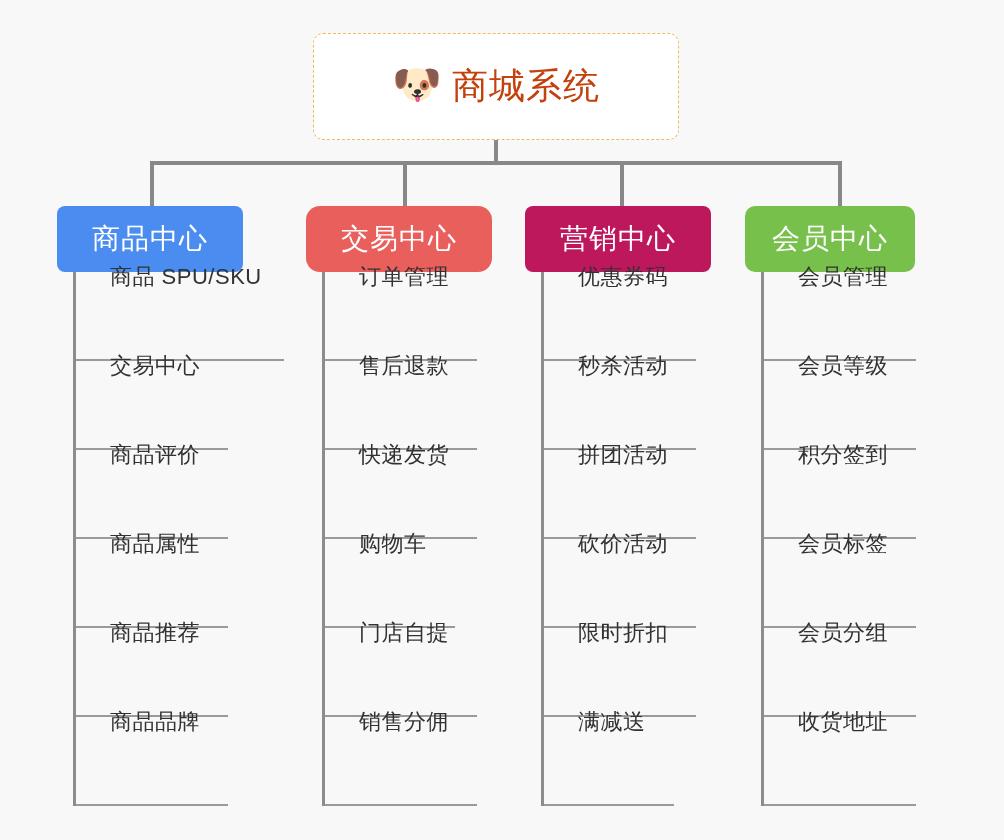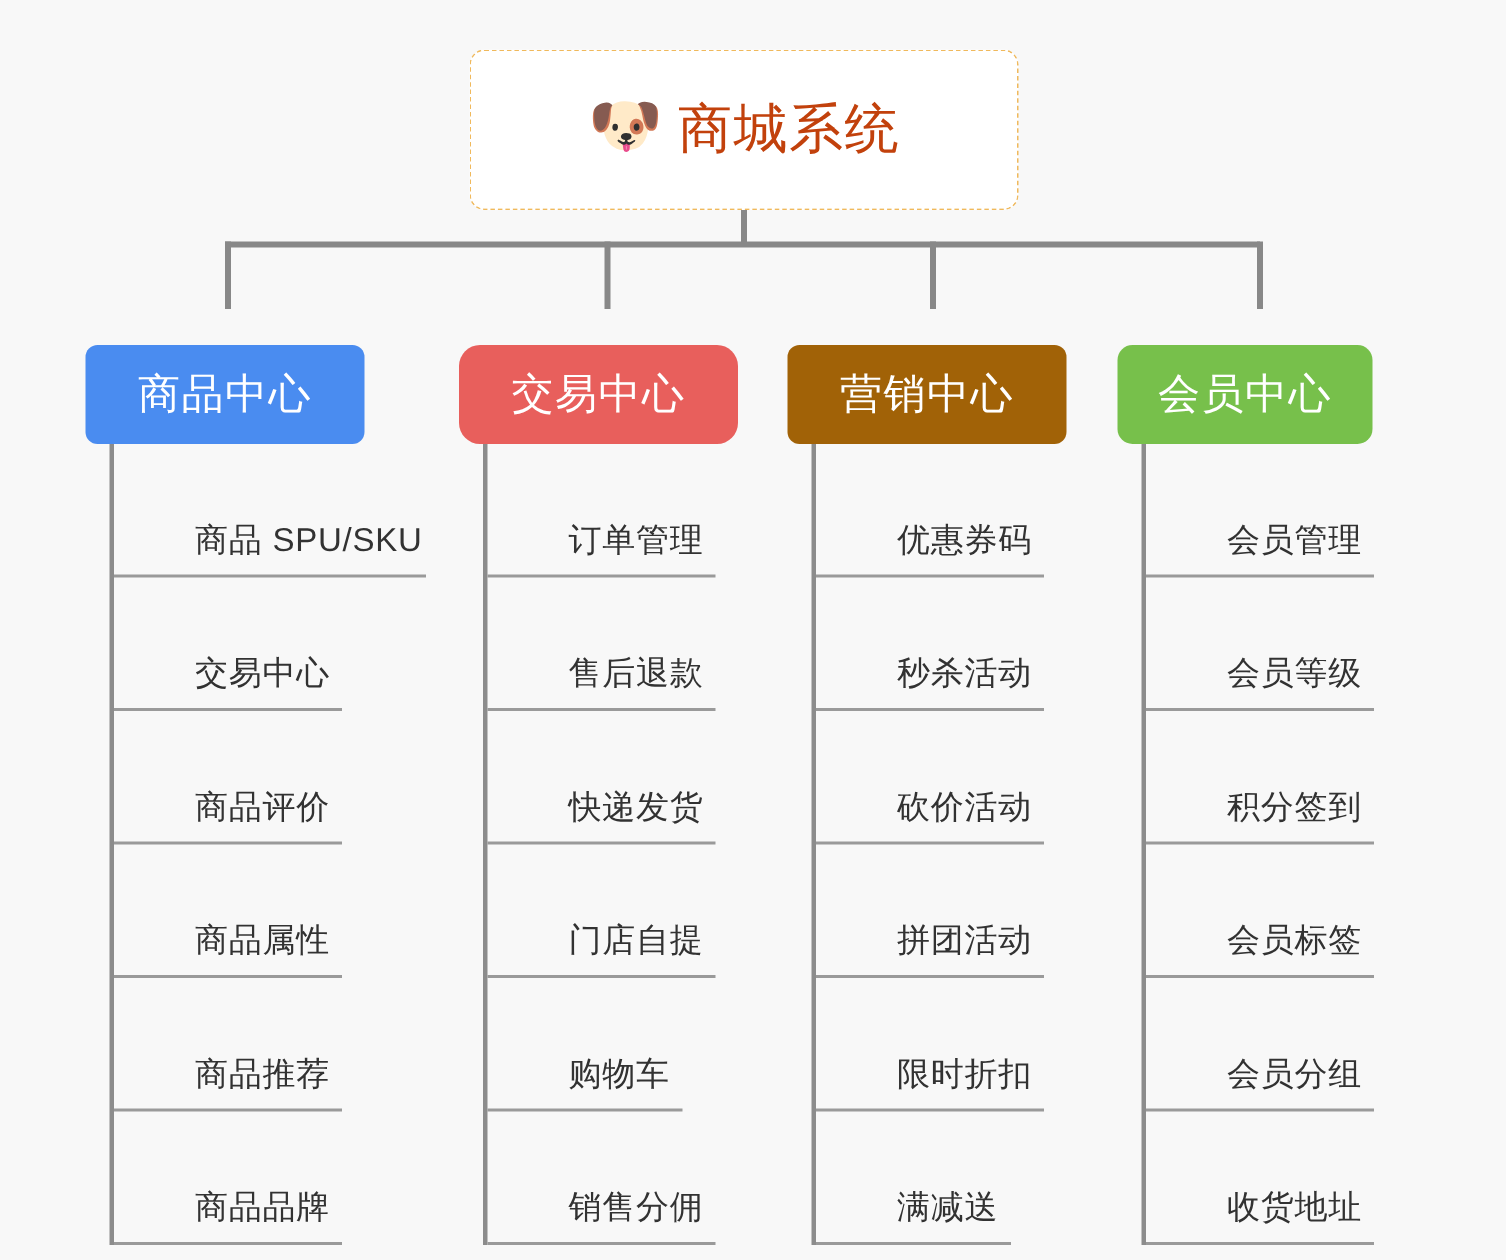--- a/index.html
+++ b/index.html
@@ -84,36 +84,35 @@
     box-sizing: border-box;
     height: 66px;
     border-radius: 8px;
     display: flex;
     align-items: center;
     justify-content: center;
     color: #ffffff;
     font-size: 28px;
     letter-spacing: 1px;
     white-space: nowrap;
-    margin-top: 24px;
   }
 
   .leaf-list {
     position: relative;
     margin-left: 16px;
     border-left: 3px solid #8c8c8c;
     padding-top: 0;
   }
   .leaf-item {
     position: relative;
     height: 89px;
     box-sizing: border-box;
     display: flex;
-    align-items: flex-end;
-    padding-left: 54px;
+    align-items: flex-start;
+    padding-left: 34px;
   }
   .leaf-underline {
     position: absolute;
     left: 0;
     bottom: 0;
     height: 2px;
     background: #9a9a9a;
   }
   .leaf-label {
     font-size: 22px;
@@ -180,53 +179,53 @@
           </div>
           <div class="leaf-item">
             <div class="leaf-underline" style="width: 152px;"></div>
             <span class="leaf-label">售后退款</span>
           </div>
           <div class="leaf-item">
             <div class="leaf-underline" style="width: 152px;"></div>
             <span class="leaf-label">快递发货</span>
           </div>
           <div class="leaf-item">
-            <div class="leaf-underline" style="width: 152px;"></div>
-            <span class="leaf-label">门店自提</span>
-          </div>
-          <div class="leaf-item">
             <div class="leaf-underline" style="width: 130px;"></div>
             <span class="leaf-label">购物车</span>
           </div>
           <div class="leaf-item">
             <div class="leaf-underline" style="width: 152px;"></div>
+            <span class="leaf-label">门店自提</span>
+          </div>
+          <div class="leaf-item">
+            <div class="leaf-underline" style="width: 152px;"></div>
             <span class="leaf-label">销售分佣</span>
           </div>
         </div>
       </div>
       <div class="column" style="left: 525px; width: 186px;">
-        <div class="cat-box" style="background: #a16207; width: 186px;">
+        <div class="cat-box" style="background: #be185d; width: 186px;">
           <span>营销中心</span>
         </div>
         <div class="leaf-list">
           <div class="leaf-item">
             <div class="leaf-underline" style="width: 152px;"></div>
             <span class="leaf-label">优惠券码</span>
           </div>
           <div class="leaf-item">
             <div class="leaf-underline" style="width: 152px;"></div>
             <span class="leaf-label">秒杀活动</span>
           </div>
           <div class="leaf-item">
             <div class="leaf-underline" style="width: 152px;"></div>
+            <span class="leaf-label">拼团活动</span>
+          </div>
+          <div class="leaf-item">
+            <div class="leaf-underline" style="width: 152px;"></div>
             <span class="leaf-label">砍价活动</span>
-          </div>
-          <div class="leaf-item">
-            <div class="leaf-underline" style="width: 152px;"></div>
-            <span class="leaf-label">拼团活动</span>
           </div>
           <div class="leaf-item">
             <div class="leaf-underline" style="width: 152px;"></div>
             <span class="leaf-label">限时折扣</span>
           </div>
           <div class="leaf-item">
             <div class="leaf-underline" style="width: 130px;"></div>
             <span class="leaf-label">满减送</span>
           </div>
         </div>

